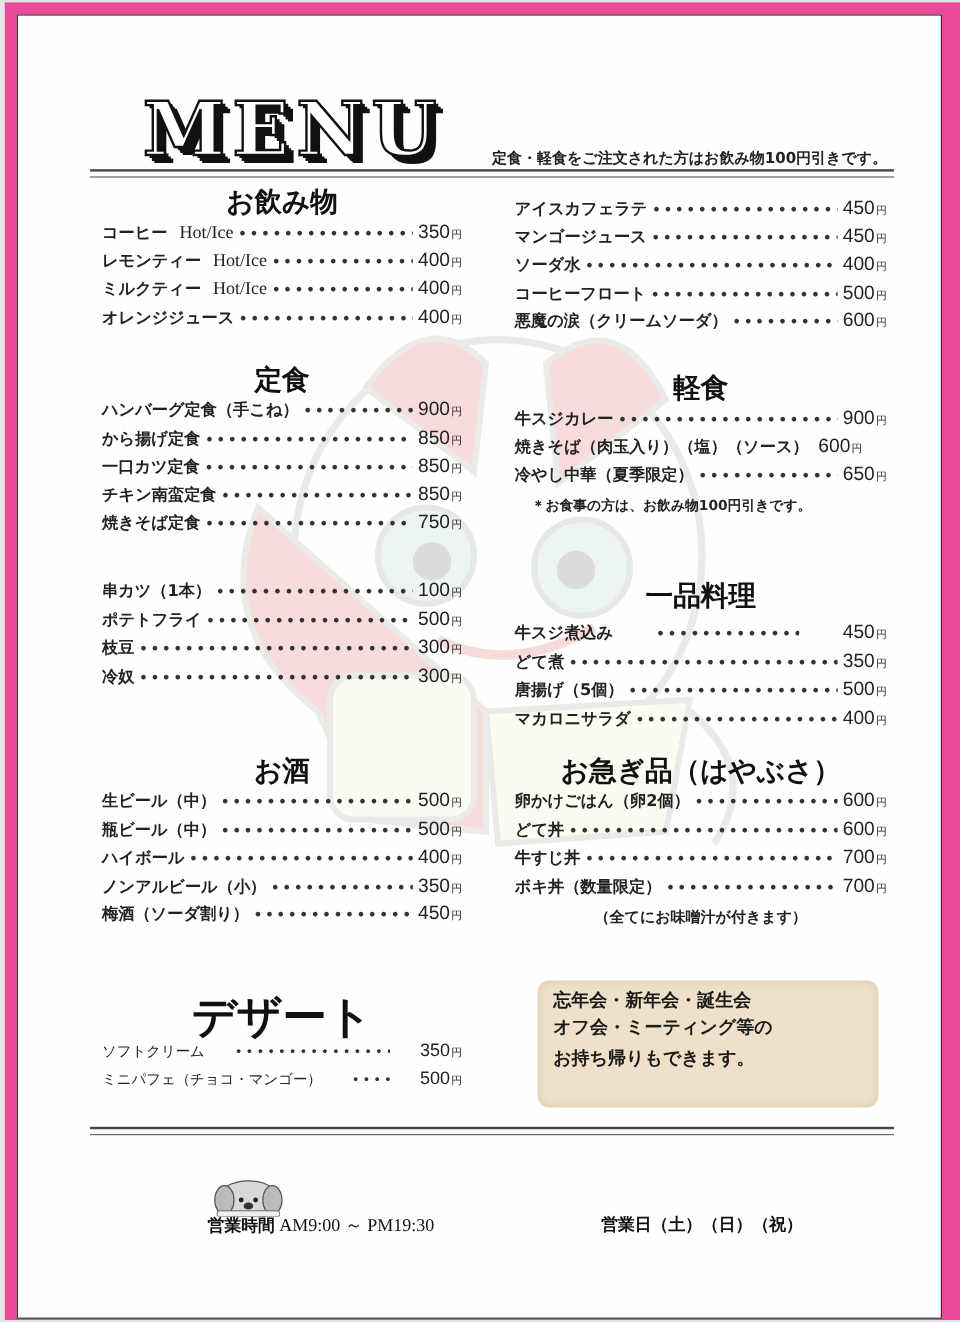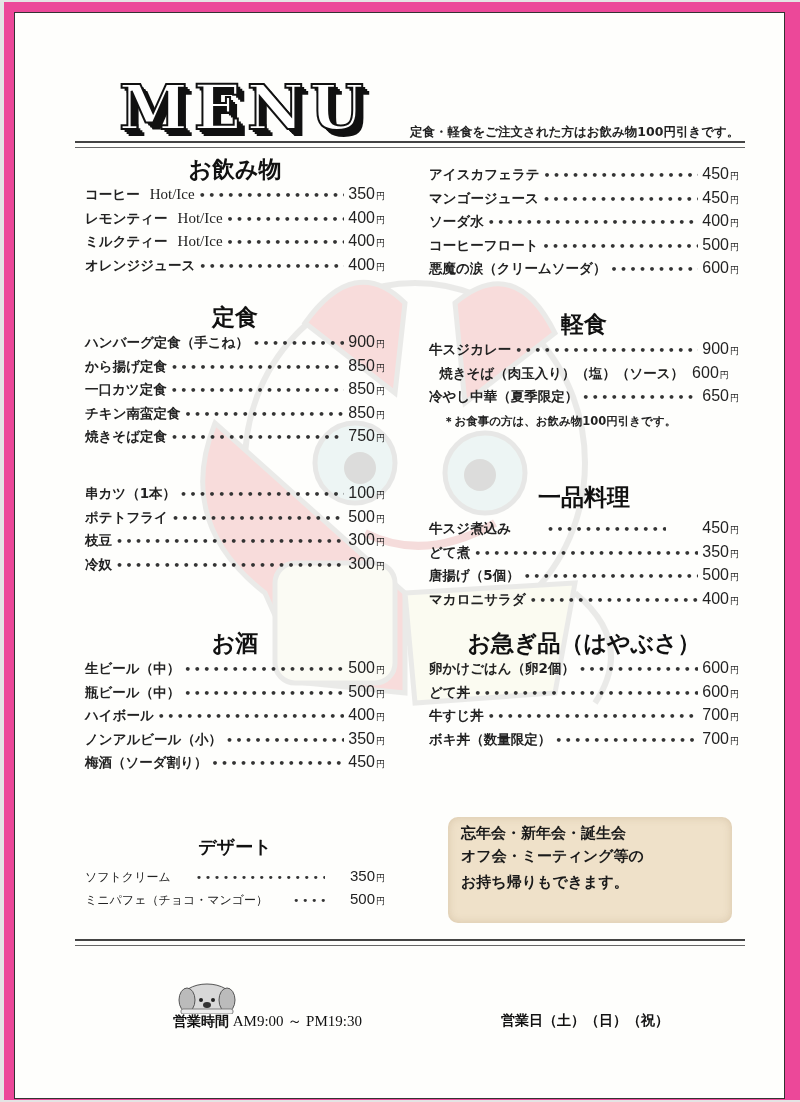--- a/index.html
+++ b/index.html
@@ -45,21 +45,21 @@
     .col { position: absolute; width: 300px; }
     .col.left { left: 70px; }
     .col.right { left: 414px; width: 310px; }
     .section { position: absolute; left: 0; width: 100%; }
     .sec-title {
       text-align: center; font-weight: bold; font-size: 23px;
       font-family: "DejaVu Serif", serif; color: #111; height: 32px; line-height: 32px;
     }
     .item {
       display: flex; align-items: baseline; height: 23.5px;
-      font-size: 13.5px; font-weight: bold; color: #222; justify-content: center;
+      font-size: 13.5px; font-weight: bold; color: #222;
     }
     .item .name { white-space: nowrap; }
     .item .name .latin { font-family: "Liberation Serif", serif; font-weight: normal; font-size: 15px; margin-left: 10px; }
     .item .dots {
       flex: 1; overflow: hidden; white-space: nowrap; margin: 0 4px;
       font-size: 11px; letter-spacing: 2.5px; color: #333;
     }
     .item .dots::before { content: "••••••••••••••••••••••••••••••••••••••••••••••••"; }
     .item .price {
       font-family: "Liberation Sans", sans-serif; font-weight: normal;
@@ -215,21 +215,21 @@
             <span class="price"><span>350</span><span class="yen">円</span></span>
           </div>
       <div class="item">
             <span class="name">梅酒（ソーダ割り）</span>
             <span class="dots"></span>
             <span class="price"><span>450</span><span class="yen">円</span></span>
           </div>
     </div>
 
     <div class="section dessert" style="top:674px;">
-      <div class="sec-title" style="font-size:18px;height:40px;line-height:40px;">デザート</div>
+      <div class="sec-title" style="font-size:37px;height:40px;line-height:40px;">デザート</div>
       <div class="item">
             <span class="name">ソフトクリーム</span>
             <span class="dots"></span>
             <span class="price"><span>350</span><span class="yen">円</span></span>
           </div>
       <div class="item">
             <span class="name">ミニパフェ（チョコ・マンゴー）</span>
             <span class="dots"></span>
             <span class="price"><span>500</span><span class="yen">円</span></span>
           </div>
@@ -324,20 +324,21 @@
       <div class="item">
             <span class="name">牛すじ丼</span>
             <span class="dots"></span>
             <span class="price"><span>700</span><span class="yen">円</span></span>
           </div>
       <div class="item">
             <span class="name">ボキ丼（数量限定）</span>
             <span class="dots"></span>
             <span class="price"><span>700</span><span class="yen">円</span></span>
           </div>
+      <div class="note center" style="font-size:12.5px;">（全てにお味噌汁が付きます）</div>
     </div>
   </div>
 
   <div class="promo">
     <div>忘年会・新年会・誕生会</div>
     <div>オフ会・ミーティング等の</div>
     <div style="margin-top:3px;">お持ち帰りもできます。</div>
   </div>
 
   <div class="rule-double" style="top:926px;"></div>

